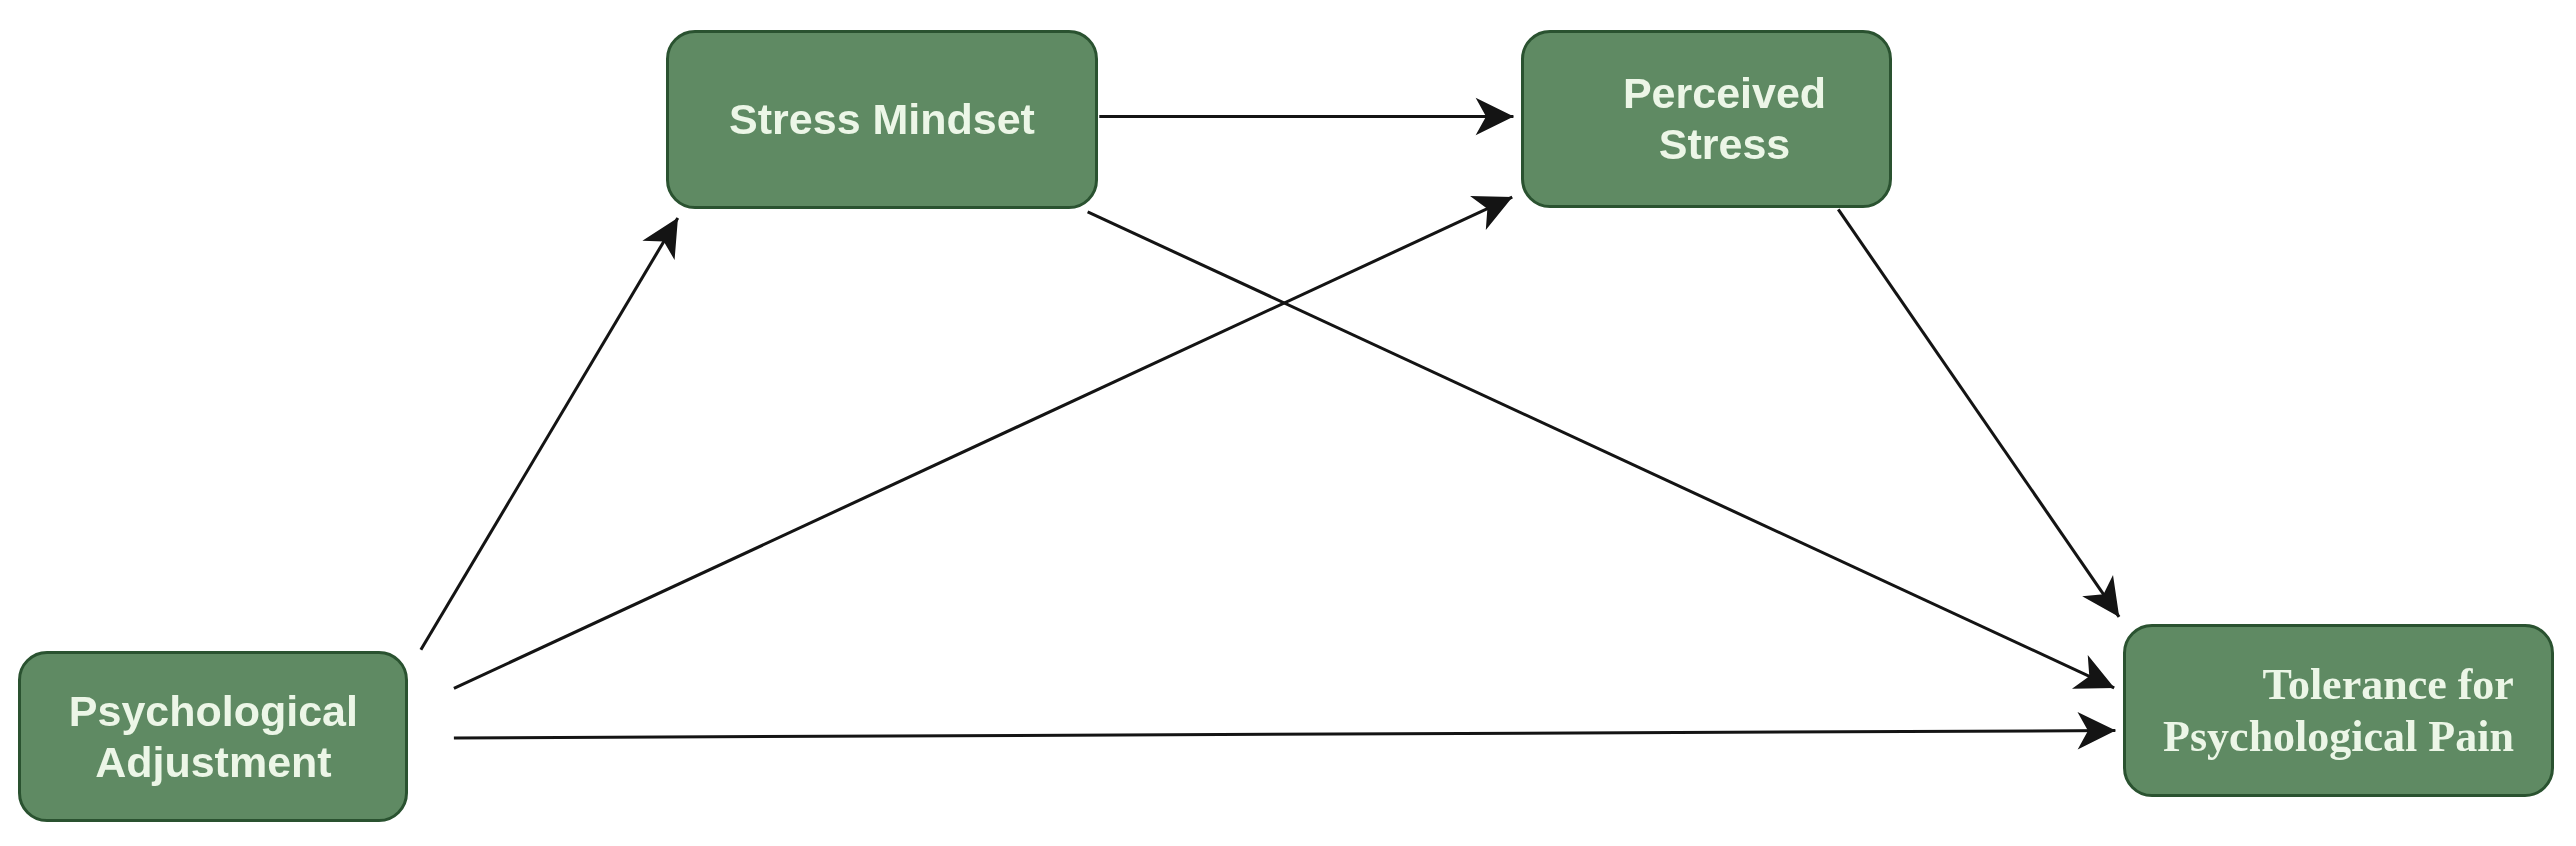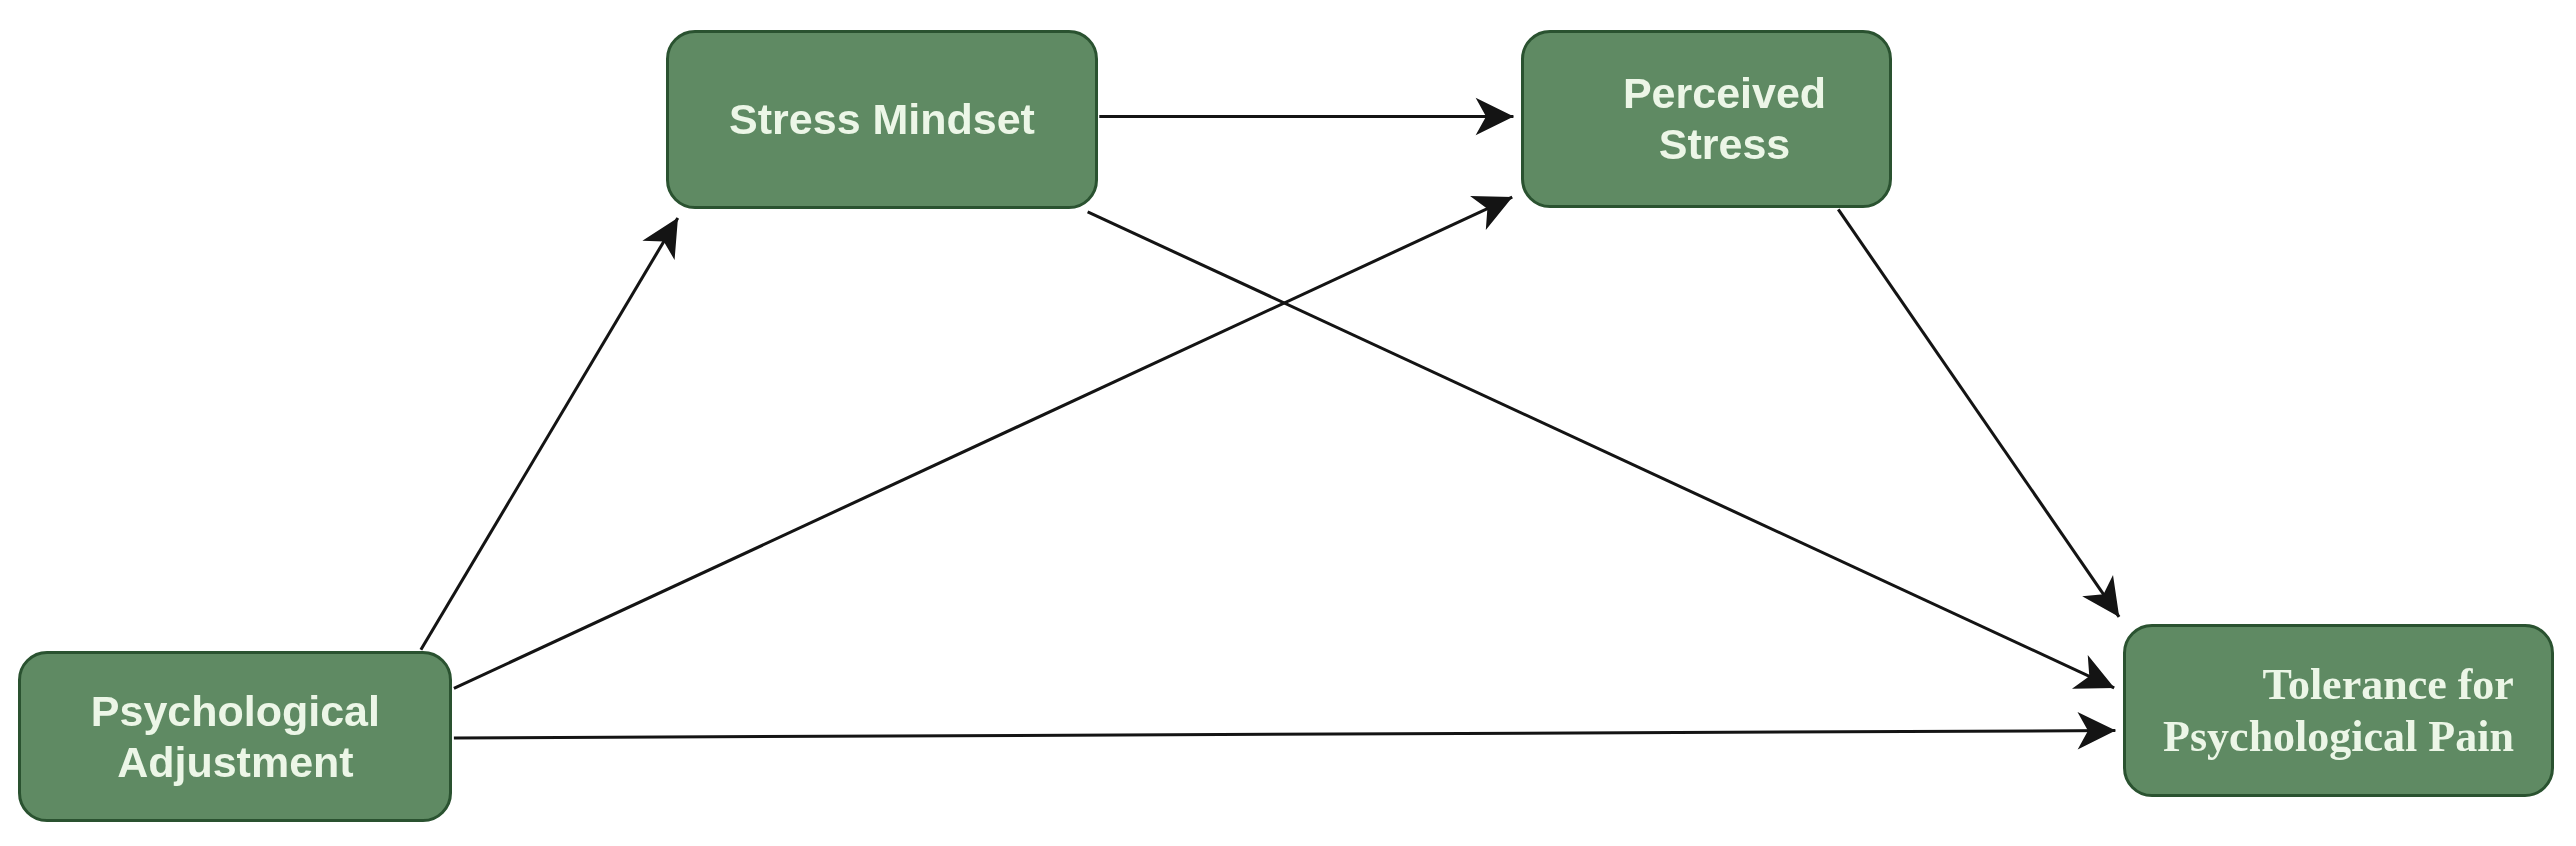--- a/index.html
+++ b/index.html
@@ -50,21 +50,21 @@
     font-size: 43px;
   }
   .serif-label {
     font-family: "Liberation Serif", serif;
     font-size: 44px;
     text-align: right;
   }
   
   .node-stress-mindset           { left: 666px; top:   30px; width: 432px; height: 179px; }
   .node-perceived-stress         { left: 1521px; top:   30px; width: 371px; height: 178px; padding-left: 36px; }
-  .node-psychological-adjustment { left:   18.4px; top: 651px; width: 434px; height: 171px; }
+  .node-psychological-adjustment { left:   18.4px; top: 651px; width: 390px; height: 171px; }
   .node-tolerance                { left: 2123px; top: 624px; width: 431px; height: 173px; }
 </style>
 </head>
 <body style="background: rgb(255, 255, 255);">
 
 <div class="canvas">
 
   <svg class="edges-layer" viewBox="0 0 4211 1384" xmlns="http://www.w3.org/2000/svg">
     <defs>
       <marker id="arrowhead" viewBox="0 0 12 12" refX="11.3" refY="6" markerWidth="68" markerHeight="68" markerUnits="userSpaceOnUse" orient="auto">

